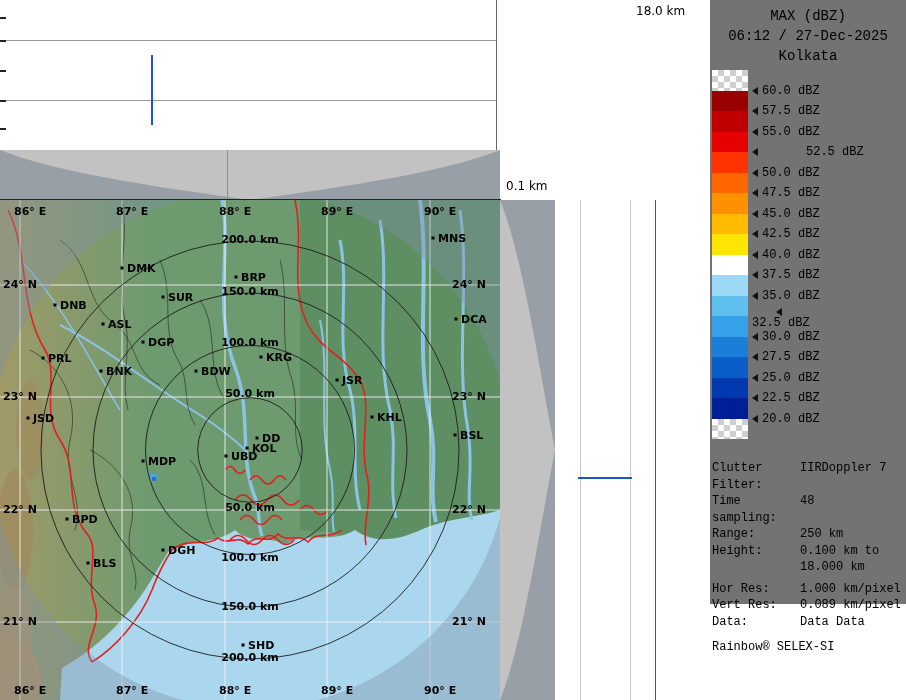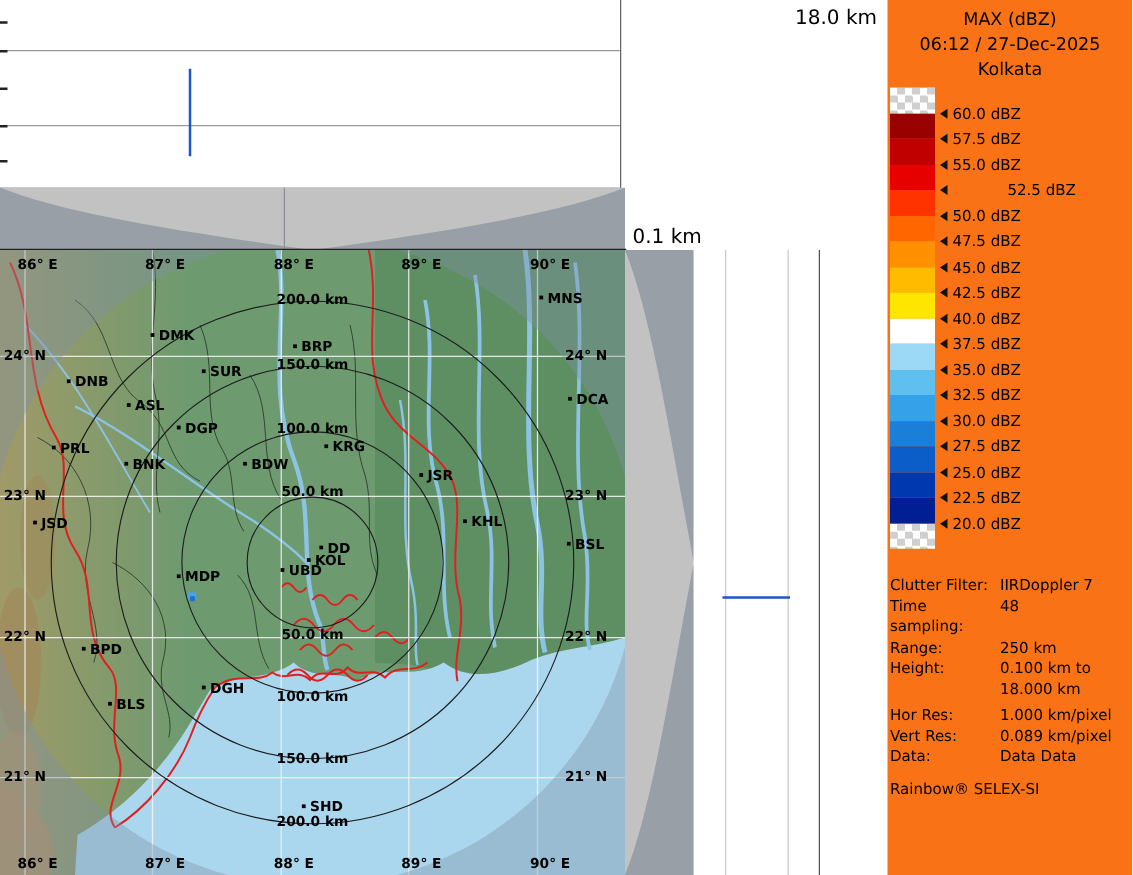--- a/index.html
+++ b/index.html
@@ -12,31 +12,31 @@
   .hgrid{position:absolute;left:0;width:100%;height:1px;background:#9a9a9a;}
   .vtick{position:absolute;left:0;width:6px;height:2px;background:#222;}
   .echo-col{position:absolute;background:#1f55cc;}
 
   
   .right-panel{position:absolute;left:555px;top:200px;width:155px;height:500px;background:#ffffff;}
   .vgrid{position:absolute;top:0;width:1px;height:100%;background:#c9c9c9;}
   .vaxis{position:absolute;top:0;width:1px;height:100%;background:#555;}
   .echo-row{position:absolute;background:#1f55cc;}
 
-  .axis-label{position:absolute;font-size:16px;color:#000;white-space:nowrap;}
+  .axis-label{position:absolute;font-size:12px;color:#000;white-space:nowrap;}
 
   
   .band-top{position:absolute;left:0;top:150px;}
   .band-right{position:absolute;left:500px;top:200px;}
 
   
   .map-wrap{position:absolute;left:0;top:200px;width:500px;height:500px;outline:1px solid #222;}
 
   
-  .legend{position:absolute;left:710px;top:0;width:196px;height:700px;background:#f97316;color:#000;}
+  .legend{position:absolute;left:710px;top:0;width:196px;height:604px;background:#737373;color:#000;font-family:Liberation Mono, monospace;}
   .legend-head{position:absolute;left:0;top:6px;width:100%;text-align:center;font-size:14px;line-height:20px;}
   .legend-bar{position:absolute;left:2px;top:70px;width:36px;}
   .band{width:36px;height:20.5px;}
   .checker{background-image:conic-gradient(#cfcfcf 0 25%,#ffffff 0 50%,#cfcfcf 0 75%,#ffffff 0);
            background-size:12px 12px;}
   .legend-ticks{position:absolute;left:42px;top:70px;width:150px;height:380px;}
   .tick{position:absolute;display:flex;align-items:center;height:16px;white-space:nowrap;font-size:12px;}
   .tick .arrow{width:0;height:0;border-top:4px solid transparent;border-bottom:4px solid transparent;
                border-right:6px solid #111;margin-right:4px;}
   .info{position:absolute;left:2px;top:460px;width:192px;font-size:12px;}
@@ -305,21 +305,21 @@
           <span>40.0 dBZ</span>
         </div>
         <div class="tick" style="top: 197px;">
           <span class="arrow"></span>
           <span>37.5 dBZ</span>
         </div>
         <div class="tick" style="top: 217.5px;">
           <span class="arrow"></span>
           <span>35.0 dBZ</span>
         </div>
-        <div class="tick" style="top: 238px;">
+        <div class="tick" style="top: 238px; flex-direction: column;">
           <span class="arrow"></span>
           <span>32.5 dBZ</span>
         </div>
         <div class="tick" style="top: 258.5px; text-align: right;">
           <span class="arrow"></span>
           <span>30.0 dBZ</span>
         </div>
         <div class="tick" style="top: 279px;">
           <span class="arrow"></span>
           <span>27.5 dBZ</span>

